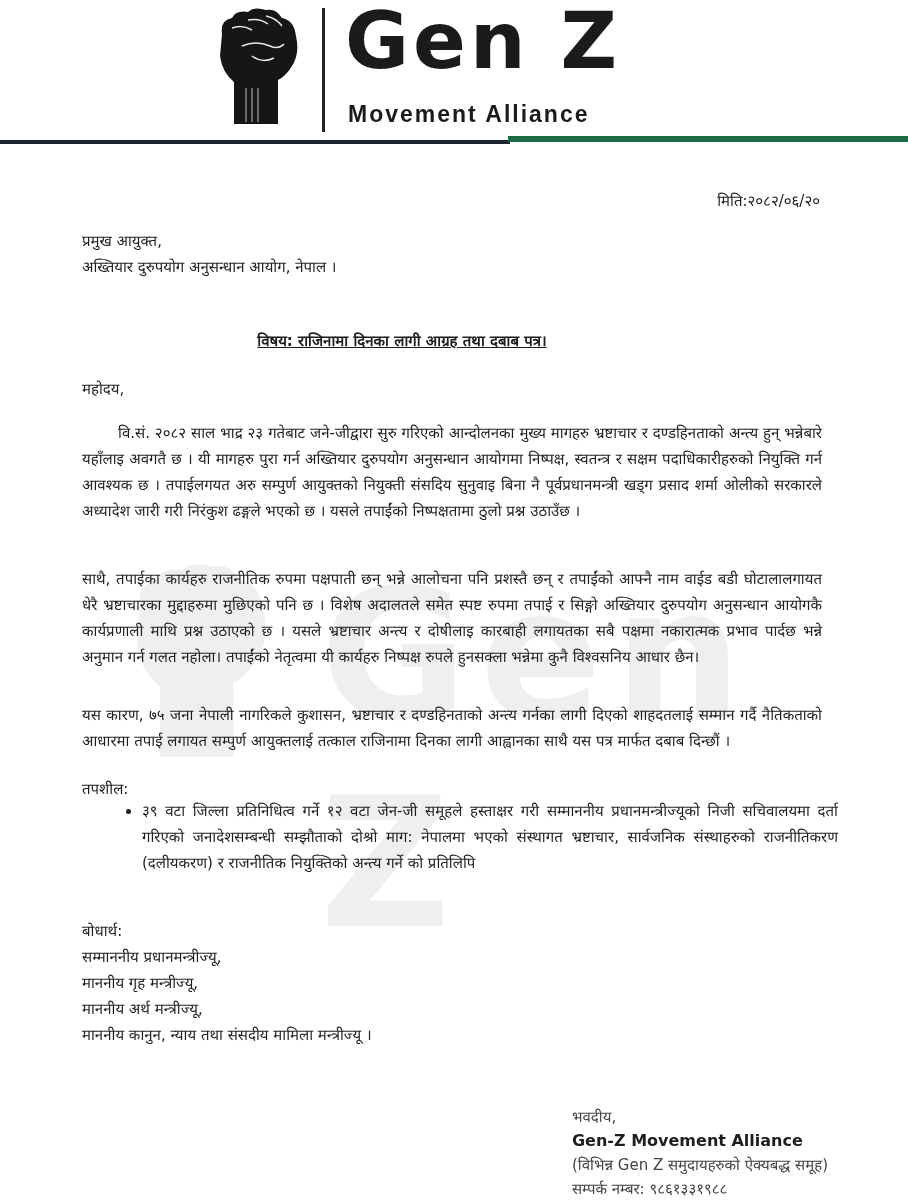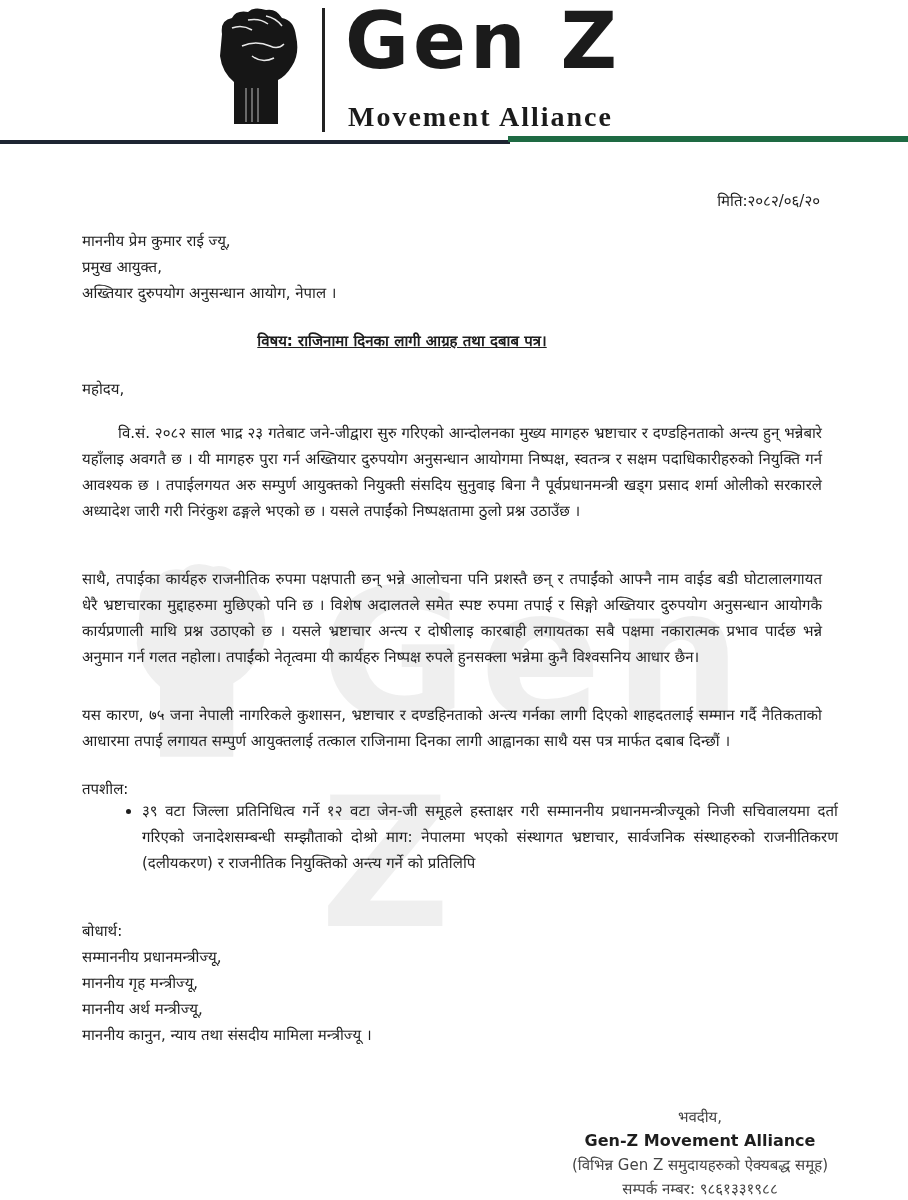--- a/index.html
+++ b/index.html
@@ -8,22 +8,22 @@
       font-family: "DejaVu Sans", sans-serif; color: #1e1e1e;
     }
     .header { position: absolute; left: 0; top: 0; width: 908px; height: 142px; }
     .fist { position: absolute; left: 212px; top: 6px; width: 92px; height: 120px; }
     .vdivider { position: absolute; left: 322px; top: 8px; width: 3px; height: 124px; background: #222; }
     .brand-title {
       position: absolute; left: 345px; top: 2px; font-family: "DejaVu Sans", sans-serif;
       font-weight: bold; font-size: 78px; letter-spacing: 4px; color: #1b1b1b; line-height: 1;
     }
     .brand-sub {
-      position: absolute; left: 348px; top: 101px; font-family: Liberation Serif, serif;
-      font-weight: bold; font-size: 28px; letter-spacing: 2px; color: #1b1b1b;
+      position: absolute; left: 348px; top: 101px; font-family: Liberation Sans, sans-serif;
+      font-weight: bold; font-size: 23px; letter-spacing: 2px; color: #1b1b1b;
     }
     .rule-dark { position: absolute; left: 0; top: 140px; width: 510px; height: 4px; background: #1e2532; }
     .rule-green { position: absolute; left: 508px; top: 136px; width: 400px; height: 6px; background: #1e6a43; }
 
     .watermark { position: absolute; left: 120px; top: 560px; width: 680px; height: 200px; opacity: 0.06; pointer-events: none; }
     .wm-text { position: absolute; left: 200px; top: -10px; font-weight: bold; font-size: 180px; color: #000; letter-spacing: 12px; font-family: "DejaVu Sans", sans-serif; }
 
     .text { font-family: "DejaVu Sans", sans-serif; font-size: 15px; line-height: 26px; color: #1e1e1e; margin-top: 16px; }
     .date { position: absolute; right: 88px; top: 172px; }
     .addressee { position: absolute; left: 82px; top: 212px; }
@@ -35,21 +35,21 @@
     .salutation { position: absolute; left: 82px; top: 360px; }
     .para { position: absolute; left: 82px; width: 740px; text-align: justify; }
     .p1 { top: 404px; text-indent: 36px; }
     .p2 { top: 550px; }
     .p3 { top: 686px; }
     .enclosure-label { position: absolute; left: 82px; top: 760px; }
     .enclosure-list { position: absolute; left: 82px; top: 782px; width: 740px; margin: 16px; padding: 0 0 0 44px; box-sizing: border-box; text-align: justify; }
     .enclosure-list li { list-style: disc; }
     .cc { position: absolute; left: 82px; top: 902px; }
     .cc div { height: 26px; }
-    .signoff { position: absolute; right: 80px; top: 1088px; text-align: center; }
+    .signoff { position: absolute; right: 80px; top: 1088px; text-align: left; }
     .signoff div { height: 24px; }
     .org-name { font-weight: bold; font-size: 16px; }
     .muted { color: #444; }
   </style>
 </head>
 <body>
 
 <div class="header">
   <svg class="fist" viewBox="0 0 92 120">
     <path d="M10 28 Q8 14 20 12 Q24 4 36 6 Q42 0 54 4 Q64 2 70 12 Q82 14 84 30 Q88 48 80 60 Q74 70 66 74 L66 118 L22 118 L22 76 Q10 66 8 50 Z" fill="#161616"></path>
@@ -66,21 +66,20 @@
 <div class="watermark">
   <svg width="160" height="200" viewBox="0 0 92 120">
     <path d="M10 28 Q8 14 20 12 Q24 4 36 6 Q42 0 54 4 Q64 2 70 12 Q82 14 84 30 Q88 48 80 60 Q74 70 66 74 L66 118 L22 118 L22 76 Q10 66 8 50 Z" fill="#000"></path>
   </svg>
   <div class="wm-text">Gen Z</div>
 </div>
 
 <div class="text date">मिति:२०८२/०६/२०</div>
 
 <div class="text addressee">
-  <div>माननीय प्रेम कुमार राई ज्यू,</div>
   <div>प्रमुख आयुक्त,</div>
   <div>अख्तियार दुरुपयोग अनुसन्धान आयोग, नेपाल ।</div>
 </div>
 
 <div class="text subject">विषय: राजिनामा दिनका लागी आग्रह तथा दबाब पत्र।</div>
 
 <div class="text salutation">महोदय,</div>
 
 <div class="text para p1">वि.सं. २०८२ साल भाद्र २३ गतेबाट जने-जीद्वारा सुरु गरिएको आन्दोलनका मुख्य मागहरु भ्रष्टाचार र दण्डहिनताको अन्त्य हुन् भन्नेबारे यहाँलाइ अवगतै छ । यी मागहरु पुरा गर्न अख्तियार दुरुपयोग अनुसन्धान आयोगमा निष्पक्ष, स्वतन्त्र र सक्षम पदाधिकारीहरुको नियुक्ति गर्न आवश्यक छ । तपाईलगयत अरु सम्पुर्ण आयुक्तको नियुक्ती संसदिय सुनुवाइ बिना नै पूर्वप्रधानमन्त्री खड्ग प्रसाद शर्मा ओलीको सरकारले अध्यादेश जारी गरी निरंकुश ढङ्गले भएको छ । यसले तपाईंको निष्पक्षतामा ठुलो प्रश्न उठाउँछ ।</div>
 <div class="text para p2">साथै, तपाईका कार्यहरु राजनीतिक रुपमा पक्षपाती छन् भन्ने आलोचना पनि प्रशस्तै छन् र तपाईंको आफ्नै नाम वाईड बडी घोटालालगायत धेरै भ्रष्टाचारका मुद्दाहरुमा मुछिएको पनि छ । विशेष अदालतले समेत स्पष्ट रुपमा तपाई र सिङ्गो अख्तियार दुरुपयोग अनुसन्धान आयोगकै कार्यप्रणाली माथि प्रश्न उठाएको छ । यसले भ्रष्टाचार अन्त्य र दोषीलाइ कारबाही लगायतका सबै पक्षमा नकारात्मक प्रभाव पार्दछ भन्ने अनुमान गर्न गलत नहोला। तपाईंको नेतृत्वमा यी कार्यहरु निष्पक्ष रुपले हुनसक्ला भन्नेमा कुनै विश्वसनिय आधार छैन।</div>

